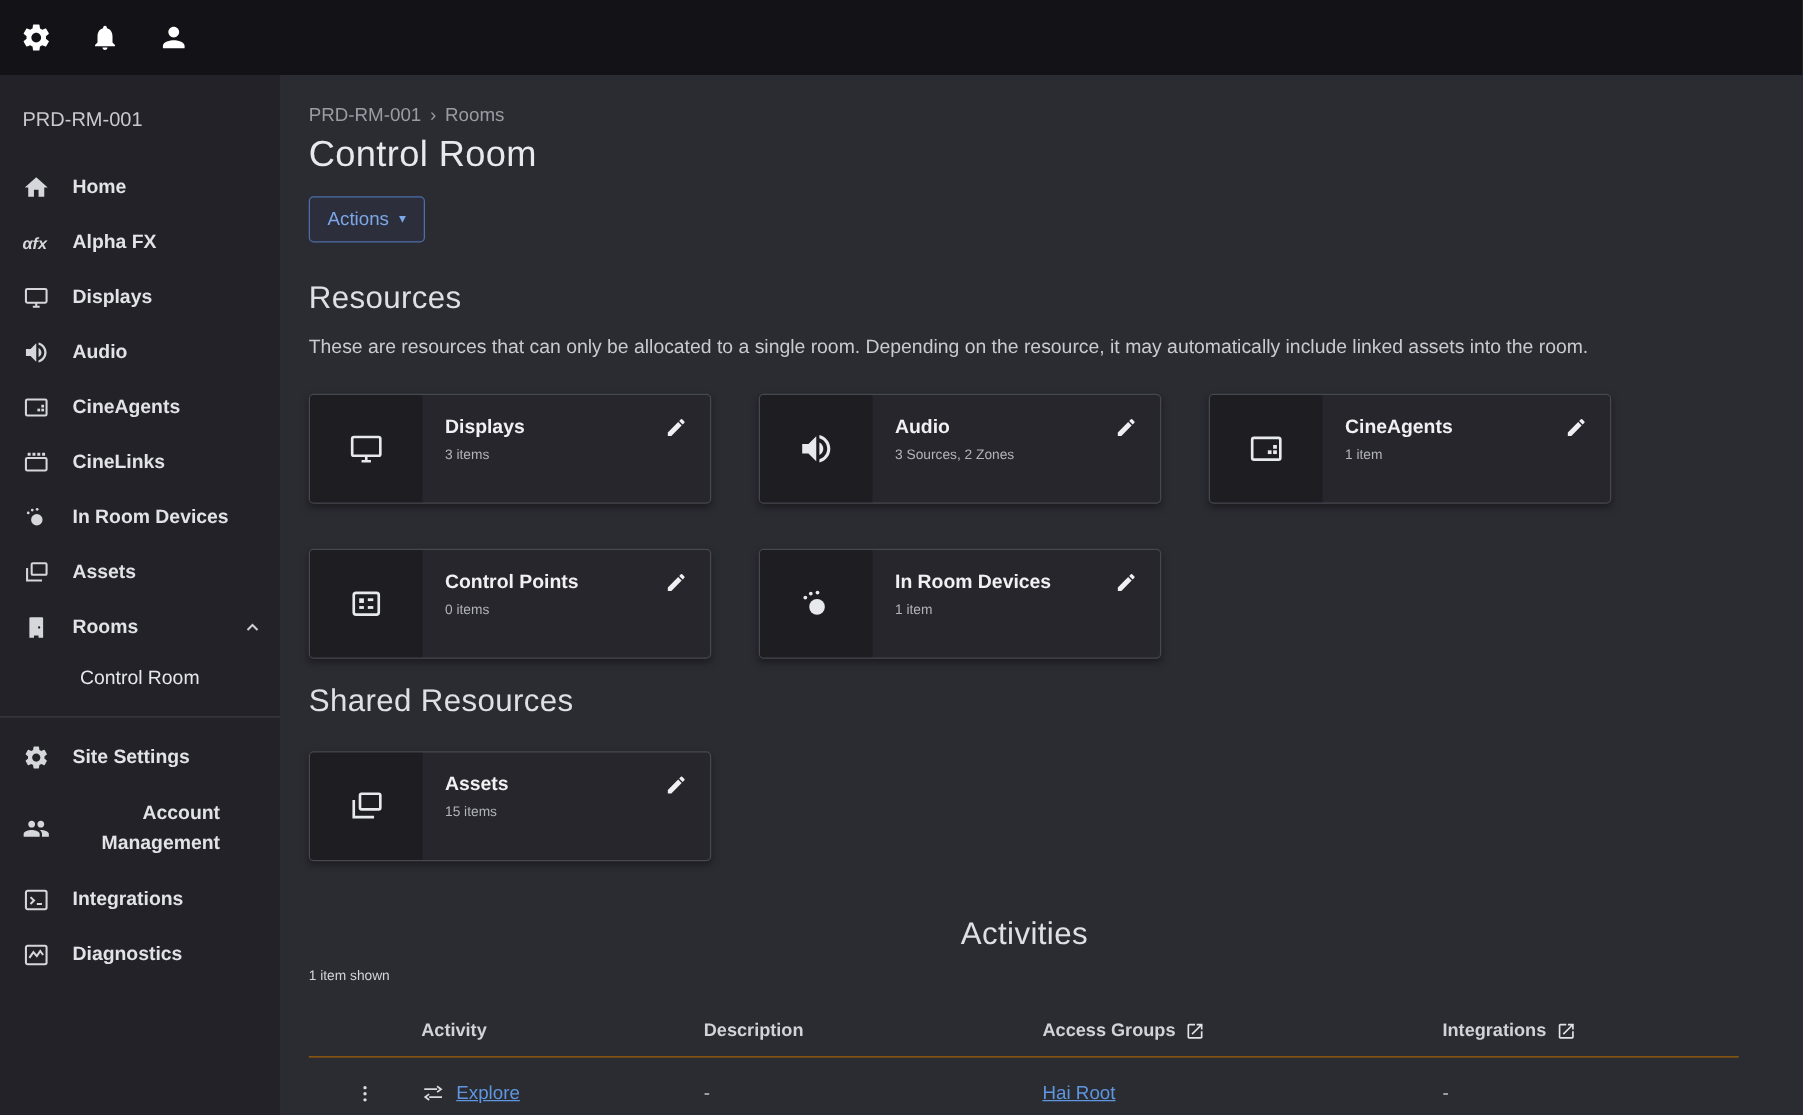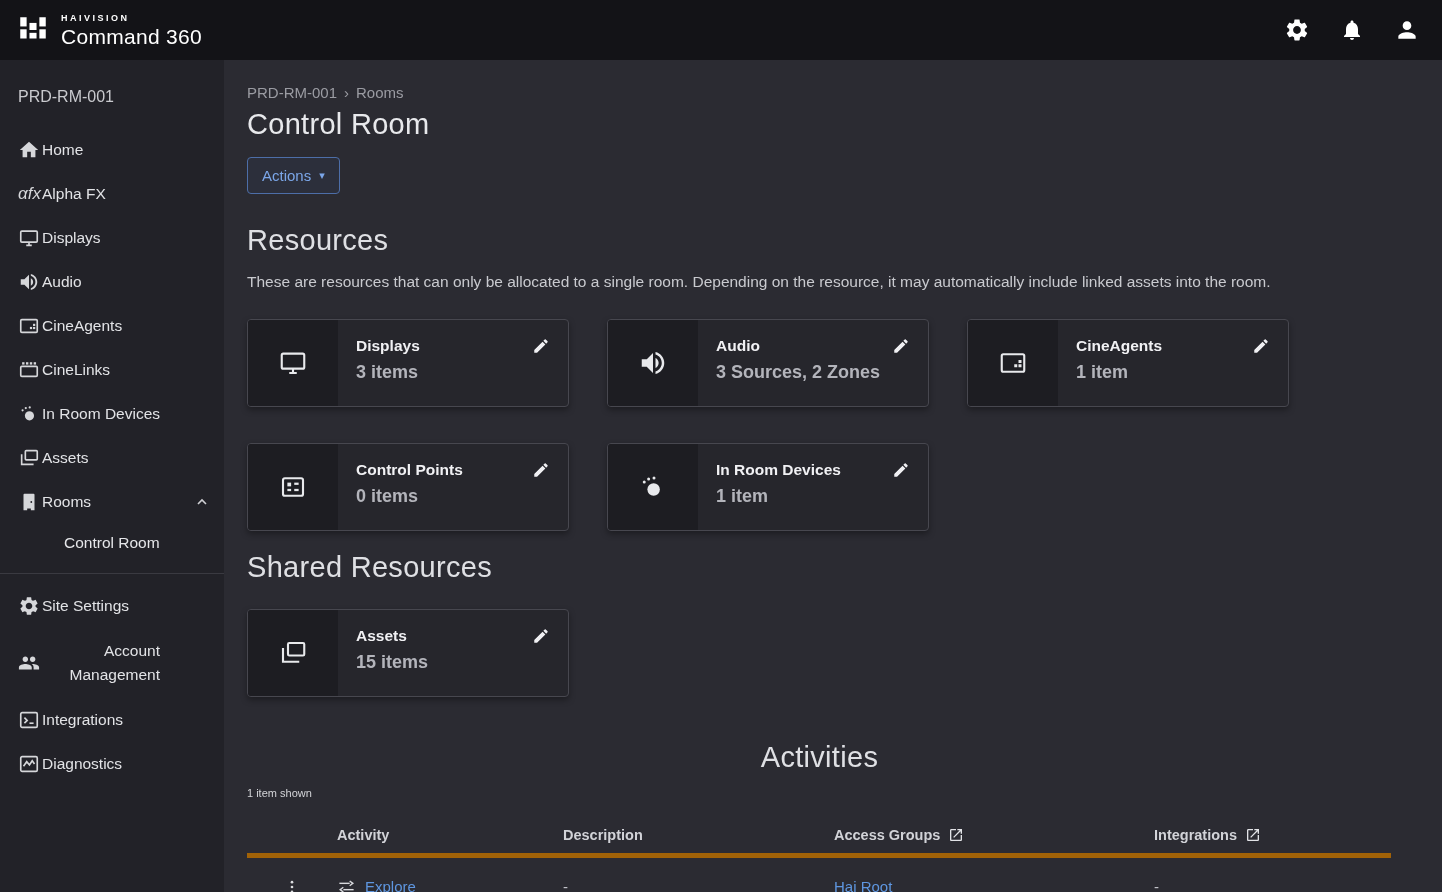--- a/index.html
+++ b/index.html
@@ -28,23 +28,23 @@
   
   .shell { display:flex; height:832px; }
 
   
   .sidebar {
     width:224px; flex:none; background:#222228;
     padding-top:4px; overflow:hidden;
   }
   .site-name { padding:24px 16px 22px 18px; font-size:16px; color:#c9cace; }
   .nav-item {
-    display:flex; align-items:center; gap:2px;
+    display:flex; align-items:center; gap:18px;
     padding:11px 14px 11px 18px; cursor:pointer;
-    font-size:15.5px; color:#e2e3e6;
+    font-size:15.5px; color:#e2e3e6;font-weight:bold;
   }
   .nav-item .ni-icon { color:#d6d7da; flex:none; width:22px; height:22px; }
   .nav-item .chev { margin-left:auto; color:#cfd0d4; }
   .nav-label.wrap { max-width:118px; line-height:1.55;text-align:right; }
   .nav-sub {
     display:flex; align-items:center;
     padding:10px 14px 13px 64px; font-size:15.5px; color:#e6e7ea; cursor:pointer;
   }
   .nav-divider { height:1px; background:#3a3a41; margin:8px 0 10px 0; }
 
@@ -55,88 +55,72 @@
   .page-title { margin-top:7px; font-size:29px; font-weight:500; color:#e8e9ec; letter-spacing:.3px; }
 
   .actions-btn {
     margin-top:16px; display:inline-flex; align-items:center; gap:8px;
     padding:9px 14px; border:1px solid #4d6ea8; border-radius:4px;
     background:rgba(70,110,180,0.07); color:#7ba6e8; font-size:15px;
     cursor:pointer; font-family:inherit;
   }
   .actions-btn .caret { font-size:11px; line-height:1; }
 
-  .section-heading { margin-top:30px; font-size:29px; font-weight:500; color:#dfe0e4; letter-spacing:.3px; }
+  .section-heading { margin-top:30px; font-size:25px; font-weight:500; color:#dfe0e4; letter-spacing:.3px; }
   .section-desc { margin-top:13px; font-size:15.5px; line-height:1.5; color:#c9cacf; max-width:1150px; }
 
   .card-grid {
     margin-top:26px;
     display:grid; grid-template-columns:repeat(3,322px); gap:36px 38px;
   }
   .res-card {
     display:flex; height:88px; background:#26262c;
     border:1px solid #47474f; border-radius:4px;
     box-shadow:0 3px 6px rgba(0,0,0,.35); overflow:hidden;
   }
   .res-card .card-icon-zone {
     width:90px; flex:none; background:#1d1d22;
     display:flex; align-items:center; justify-content:center; color:#e8e9ec;
   }
   .res-card .card-body { flex:1; padding:17px 16px 0 18px; position:relative; }
   .res-card .card-title { font-size:15.5px; font-weight:bold; color:#f1f1f4; }
-  .res-card .card-sub { margin-top:7px; font-size:18px; color:#b3b4bb;font-weight:bold; }
+  .res-card .card-sub { margin-top:7px; font-size:11px; color:#b3b4bb; }
   .res-card .edit-btn {
     position:absolute; top:15px; right:16px; color:#f0f0f3; cursor:pointer;
     background:none; border:none; padding:2px;
   }
 
   .shared-heading { margin-top:20px; }
   .shared-grid { margin-top:25px; }
 
   .activities-heading { margin-top:44px;text-align:center; }
   .activities-count { margin-top:13px; font-size:11px; color:#d4d5d9; }
 
   .table { margin-top:17px; width:1144px; }
   .t-row {
     display:grid; grid-template-columns:90px 226px 271px 320px 1fr;
     align-items:center;
   }
-  .t-head { height:42px; border-bottom:5px solid #a16207; }
+  .t-head { height:42px; border-bottom:1px solid #a16207; }
   .t-head .th {
     font-size:14.5px; font-weight:bold; color:#d2d3d8;
     display:flex; align-items:center; gap:8px;
   }
   .t-head .ext-icon { color:#e2e3e7; cursor:pointer; }
   .t-body-row { height:58px; border-bottom:1px solid #4a4a53; }
   .kebab { justify-self:start; margin-left:32px; color:#dcdde0; cursor:pointer; background:none; border:none; padding:4px; }
   .cell { font-size:15px; color:#c2c3c9; }
   .cell-activity { display:flex; align-items:center; gap:9px; }
   .cell-activity .act-icon { color:#d8d9dd; }
   a.tbl-link { color:#5e96e0; text-decoration:underline; cursor:pointer; font-size:15px; }
 </style>
 </head>
 <body>
 
 <header class="topbar">
-  <div class="brand">
-    <span class="brand-logo">
-      <svg width="34" height="34" viewBox="0 0 24 24" fill="currentColor">
-        <rect x="3" y="3" width="4.5" height="6.5"></rect>
-        <rect x="3" y="11.5" width="4.5" height="6.5"></rect>
-        <rect x="9.5" y="7" width="5" height="5"></rect>
-        <rect x="16.5" y="3" width="4.5" height="6.5"></rect>
-        <rect x="16.5" y="11.5" width="4.5" height="6.5"></rect>
-        <rect x="9.5" y="14" width="5" height="4"></rect>
-      </svg>
-    </span>
-    <span class="brand-text">
-      <span class="hv">HAIVISION</span>
-      <span class="cmd">Command 360</span>
-    </span>
-  </div>
   <div class="topbar-actions">
     <span class="tb-icon">
       <svg width="26" height="26" viewBox="0 0 24 24" fill="currentColor">
           <path d="M19.14 12.94c.04-.3.06-.61.06-.94s-.02-.64-.07-.94l2.03-1.58c.18-.14.23-.41.12-.61l-1.92-3.32c-.12-.22-.37-.29-.59-.22l-2.39.96c-.5-.38-1.03-.7-1.62-.94L14.4 2.81c-.04-.24-.24-.41-.48-.41h-3.84c-.24 0-.43.17-.47.41l-.36 2.54c-.59.24-1.13.57-1.62.94l-2.39-.96c-.22-.08-.47 0-.59.22L2.74 8.87c-.12.21-.08.47.12.61l2.03 1.58c-.05.3-.09.63-.09.94s.02.64.07.94l-2.03 1.58c-.18.14-.23.41-.12.61l1.92 3.32c.12.22.37.29.59.22l2.39-.96c.5.38 1.03.7 1.62.94l.36 2.54c.05.24.24.41.48.41h3.84c.24 0 .44-.17.47-.41l.36-2.54c.59-.24 1.13-.56 1.62-.94l2.39.96c.22.08.47 0 .59-.22l1.92-3.32c.12-.22.07-.47-.12-.61l-2.01-1.58zM12 15.6c-1.98 0-3.6-1.62-3.6-3.6s1.62-3.6 3.6-3.6 3.6 1.62 3.6 3.6-1.62 3.6-3.6 3.6z"></path>
         </svg>
     </span>
     <span class="tb-icon">
       <svg width="24" height="24" viewBox="0 0 24 24" fill="currentColor">
           <path d="M12 22c1.1 0 2-.9 2-2h-4c0 1.1.9 2 2 2zm6-6v-5c0-3.07-1.63-5.64-4.5-6.32V4c0-.83-.67-1.5-1.5-1.5s-1.5.67-1.5 1.5v.68C7.64 5.36 6 7.92 6 11v5l-2 2v1h16v-1l-2-2z"></path>
         </svg>
@@ -157,21 +141,21 @@
     <div class="nav-item">
       <span class="ni-icon">
           <svg width="22" height="22" viewBox="0 0 24 24" fill="currentColor">
             <path d="M10 20v-6h4v6h5v-8h3L12 3 2 12h3v8z"></path>
           </svg>
         </span>
       <span class="nav-label">Home</span>
     </div>
 
     <div class="nav-item">
-      <span class="ni-icon" style="font-style:italic;font-size:17px;display:flex;align-items:center;">αfx</span>
+      <span class="ni-icon" style="font-style:italic;font-size:13px;display:flex;align-items:center;">αfx</span>
       <span class="nav-label">Alpha FX</span>
     </div>
 
     <div class="nav-item">
       <span class="ni-icon">
           <svg width="22" height="22" viewBox="0 0 24 24" fill="none" stroke="currentColor" stroke-width="1.8">
             <rect x="3" y="4.5" width="18" height="12" rx="1.2"></rect>
             <path d="M9 20h6M12 16.5V20"></path>
           </svg>
         </span>

